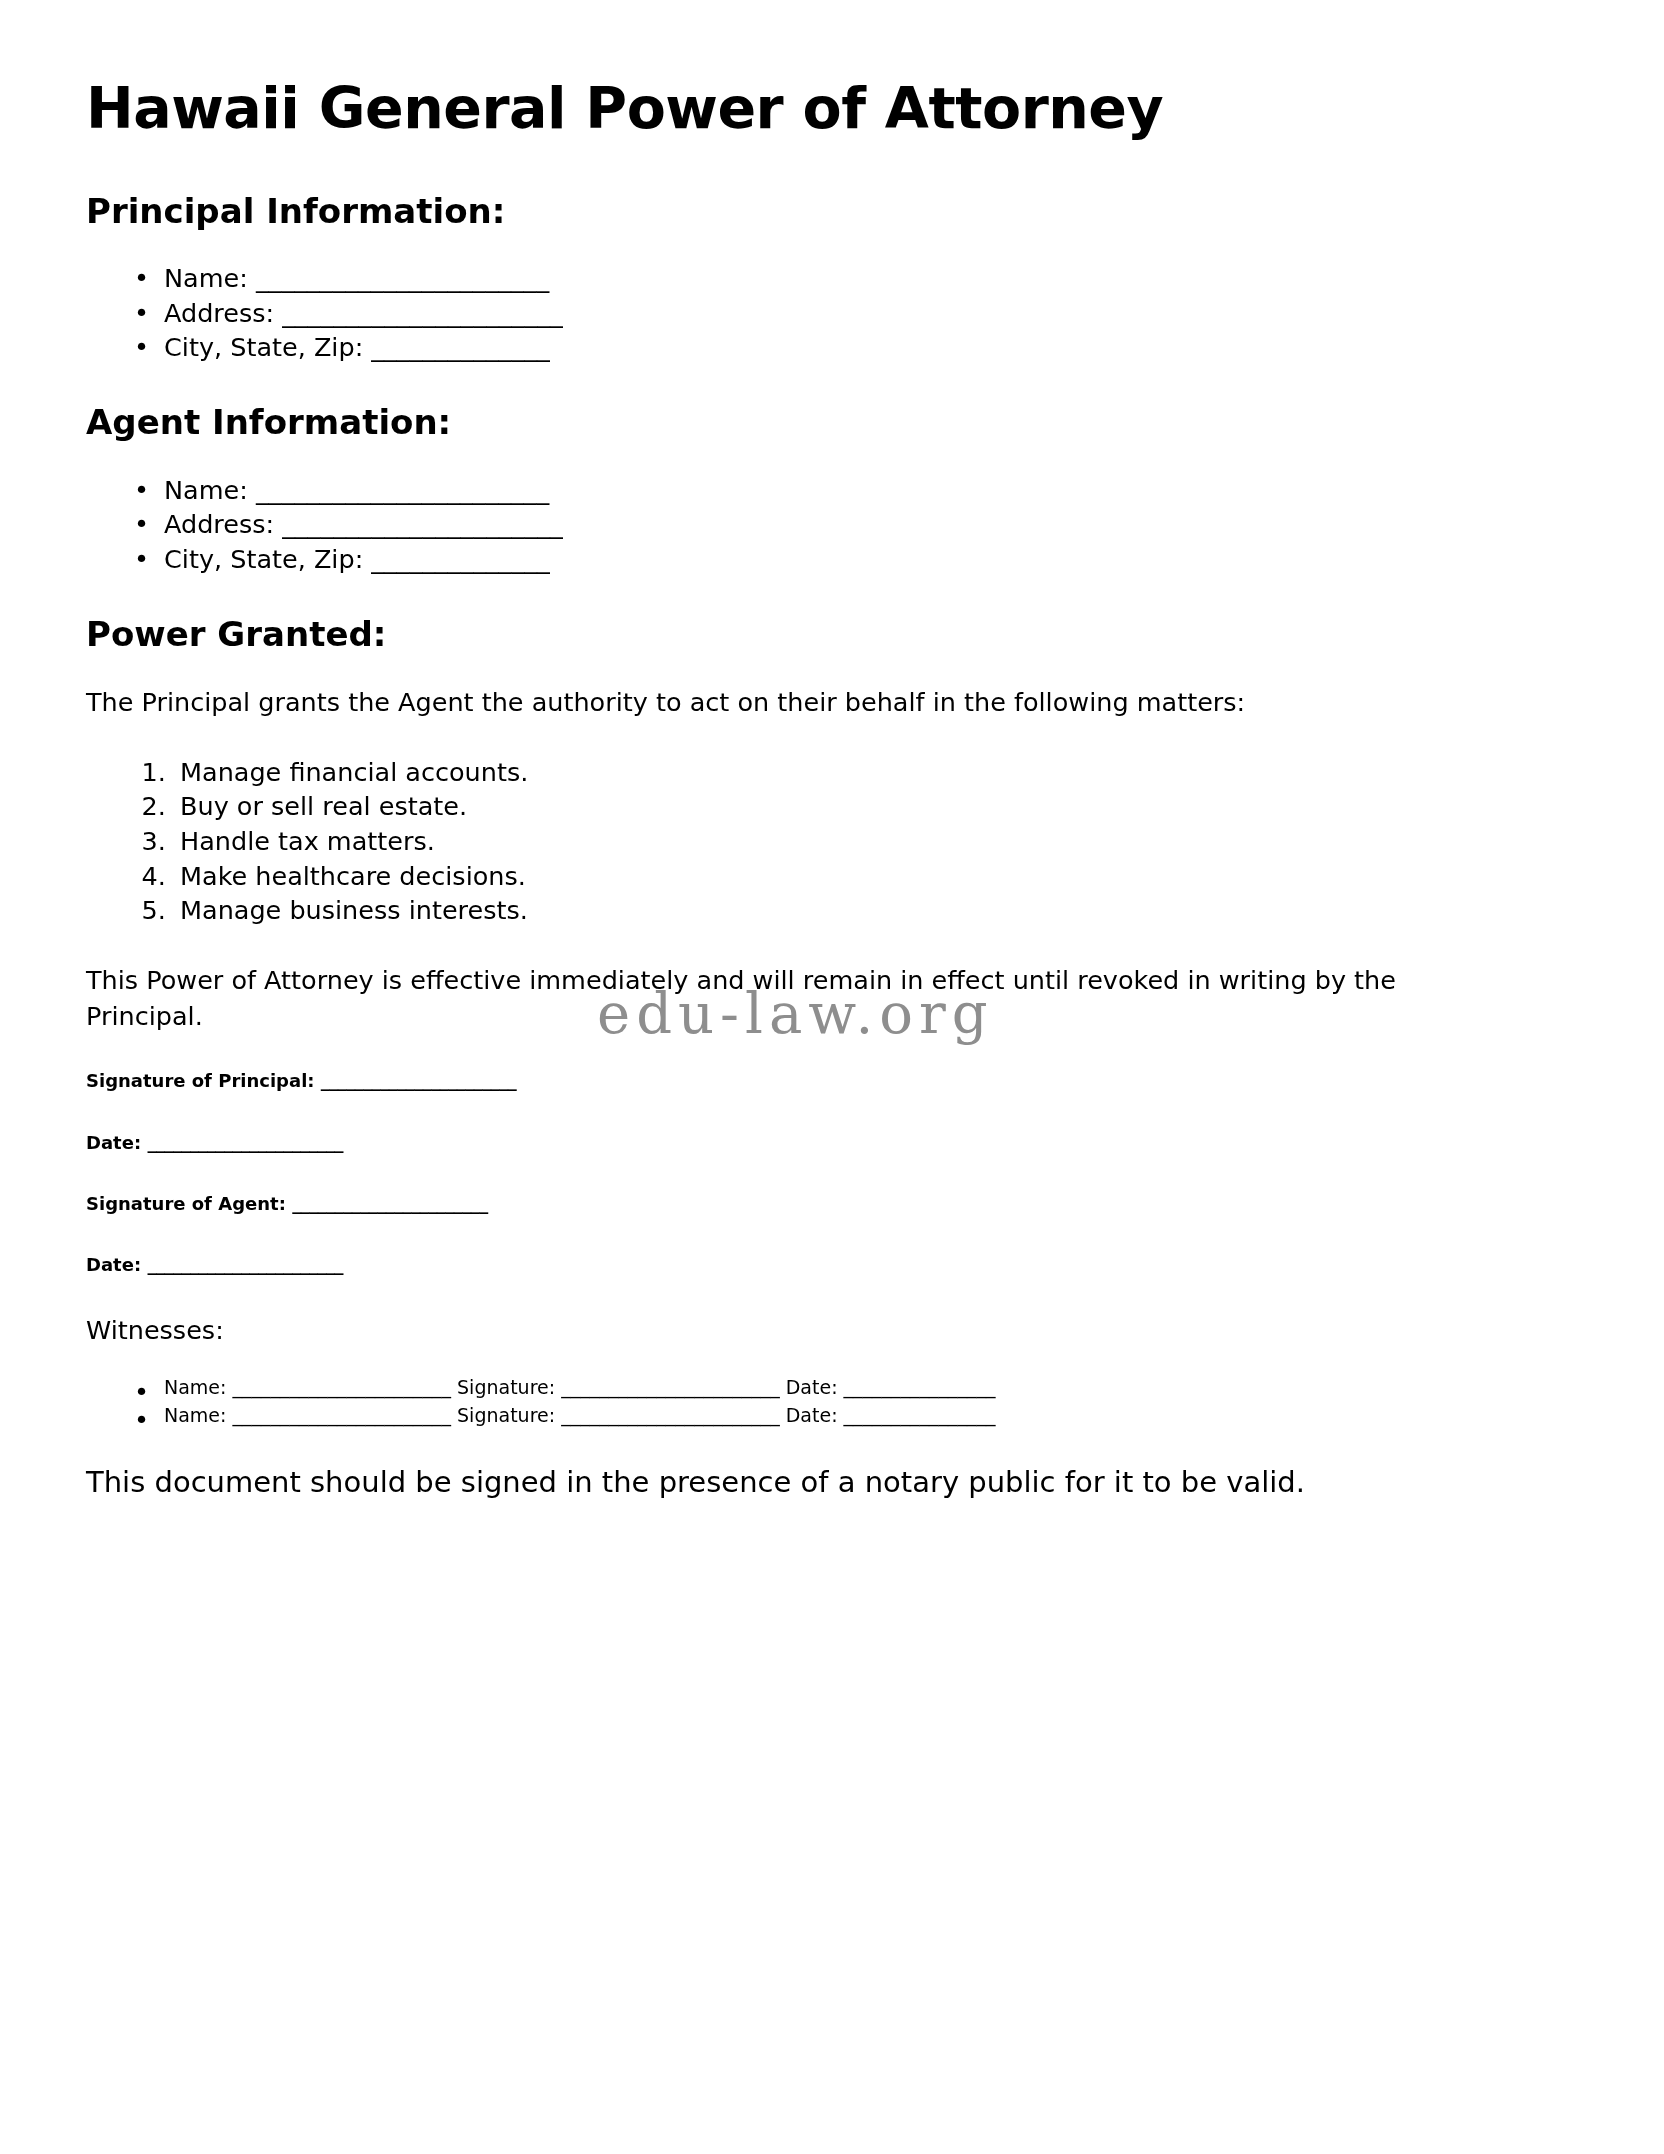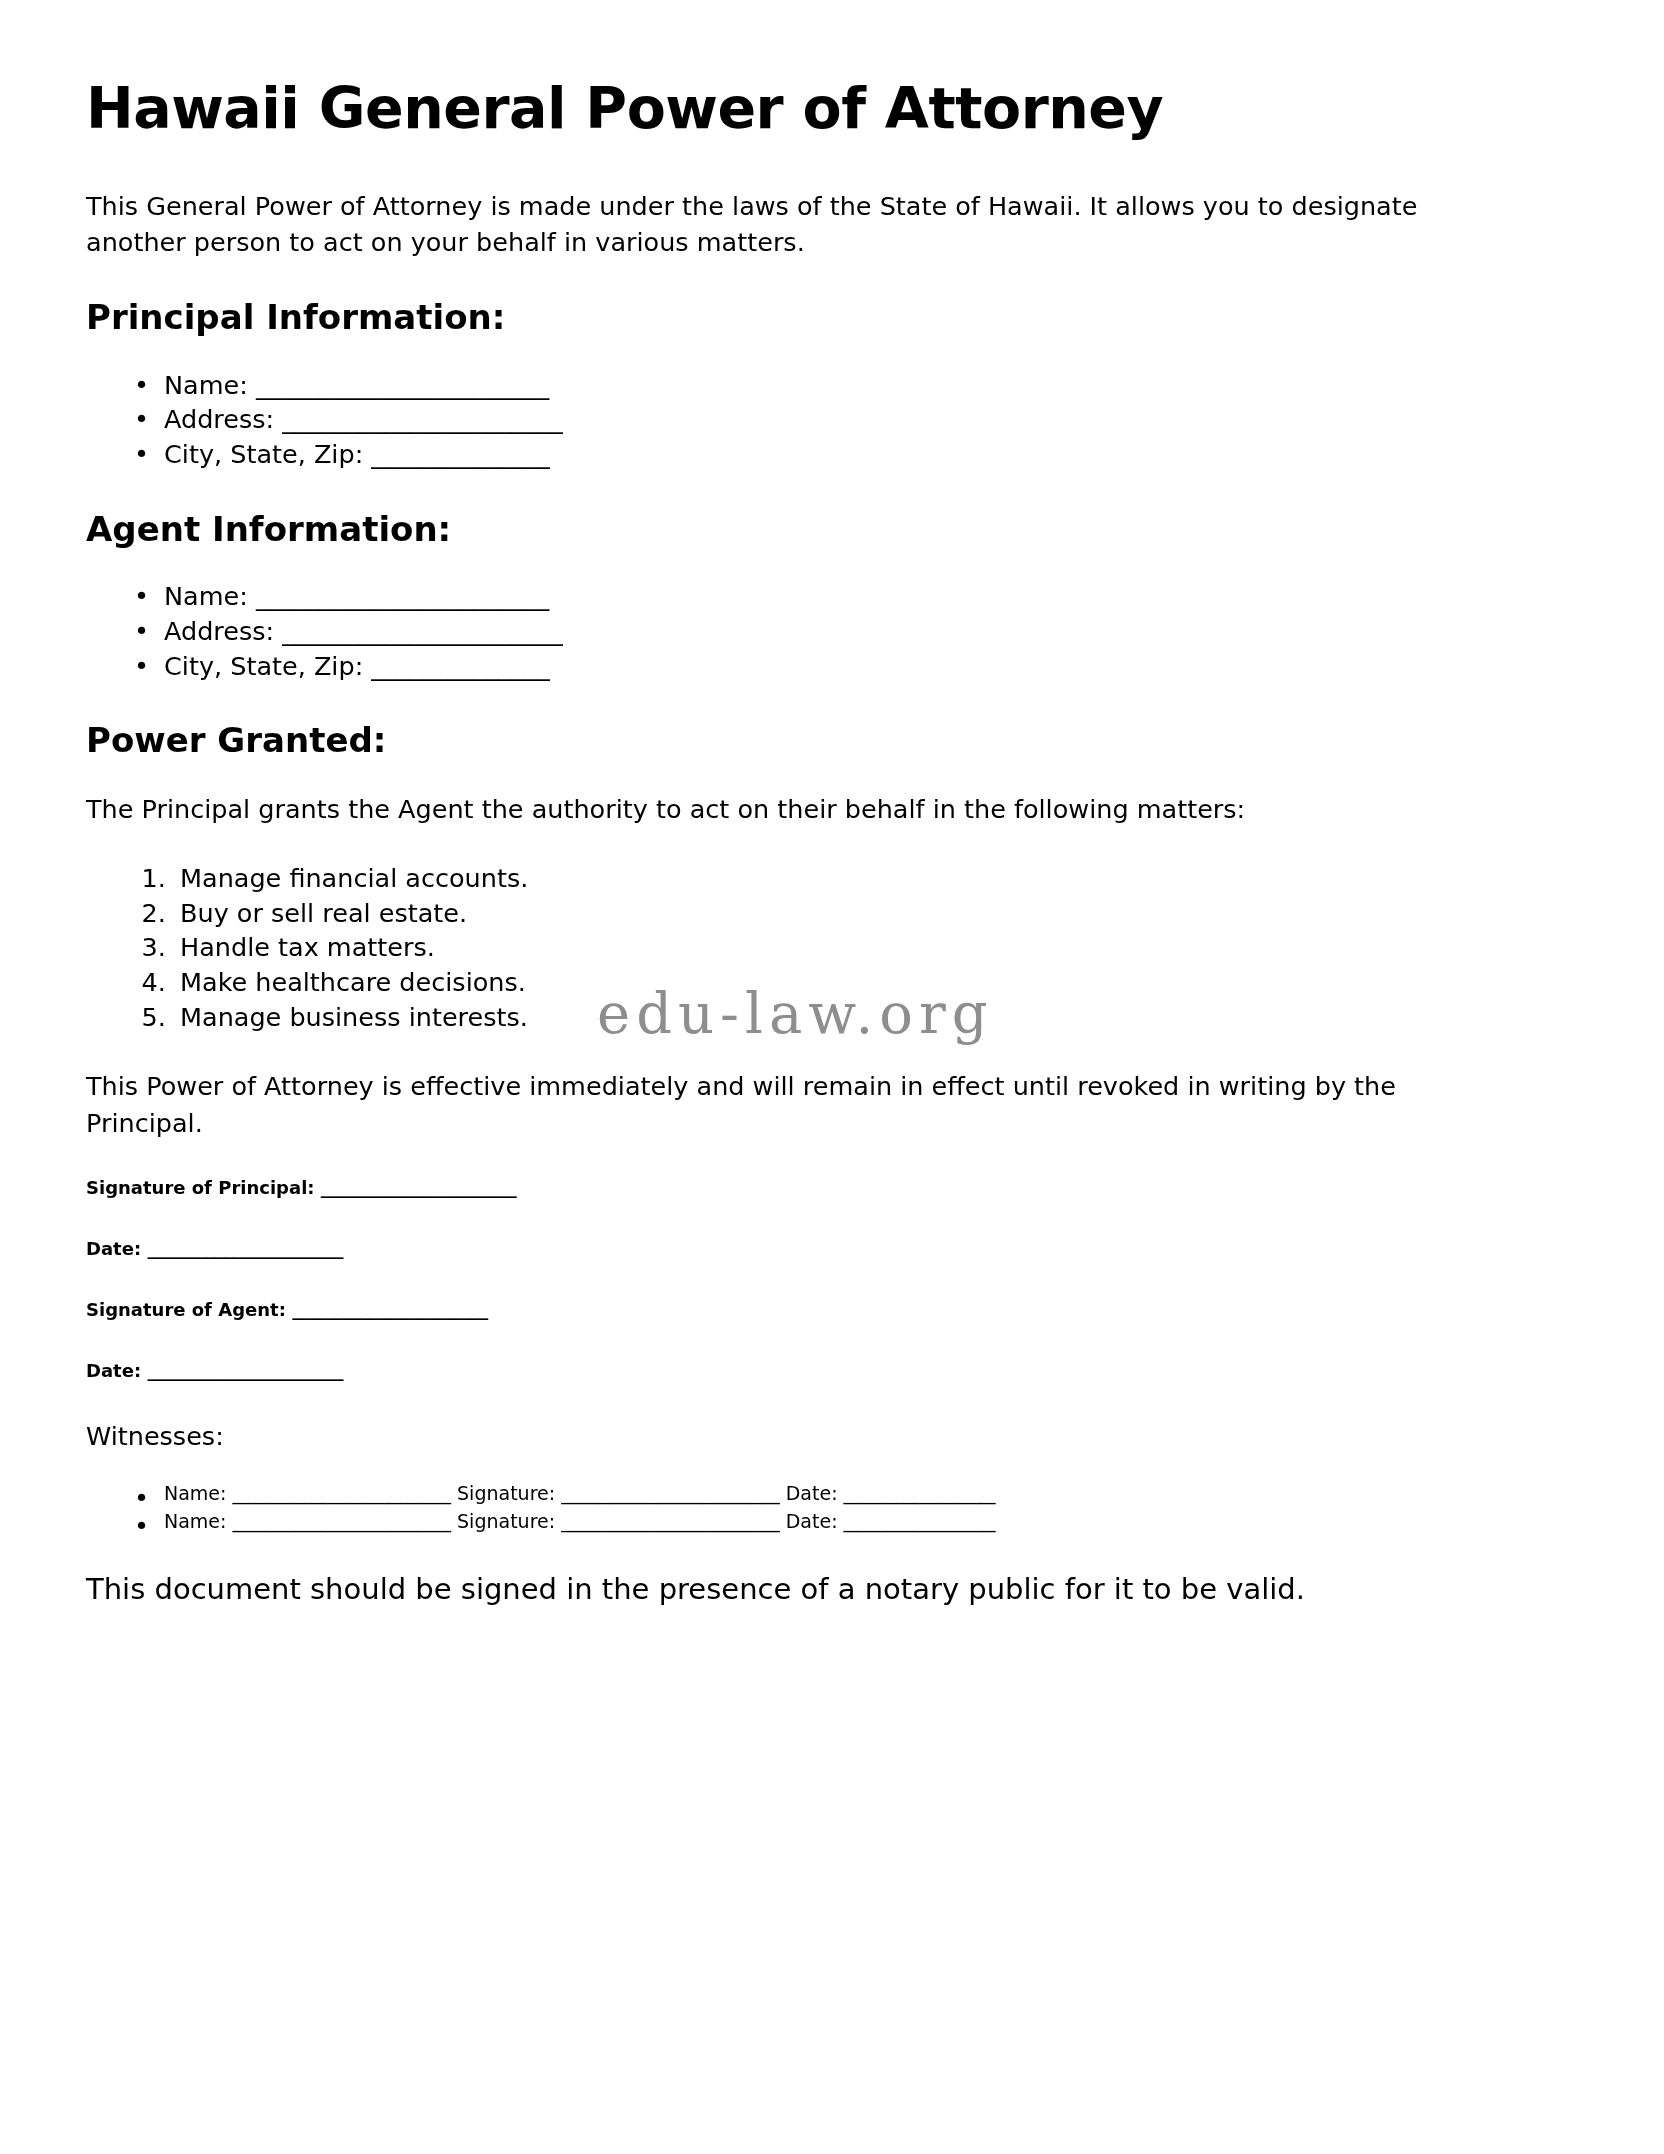--- a/index.html
+++ b/index.html
@@ -125,21 +125,20 @@
   }
   .blank { white-space: nowrap; }
 </style>
 </head>
 <body>
 
 <div class="page">
 
   <h1 class="doc-title">Hawaii General Power of Attorney</h1>
 
-  <p class="body-text">This General Power of Attorney is made under the laws of the State of Hawaii. It allows you to designate another person to act on your behalf in various matters.</p>
 
   <h2 class="section-head">Principal Information:</h2>
   <ul class="field-list">
     <li><span>Name:</span> <span class="blank">_______________________</span></li>
     <li><span>Address:</span> <span class="blank">______________________</span></li>
     <li><span>City, State, Zip:</span> <span class="blank">______________</span></li>
   </ul>
 
   <h2 class="section-head">Agent Information:</h2>
   <ul class="field-list">

